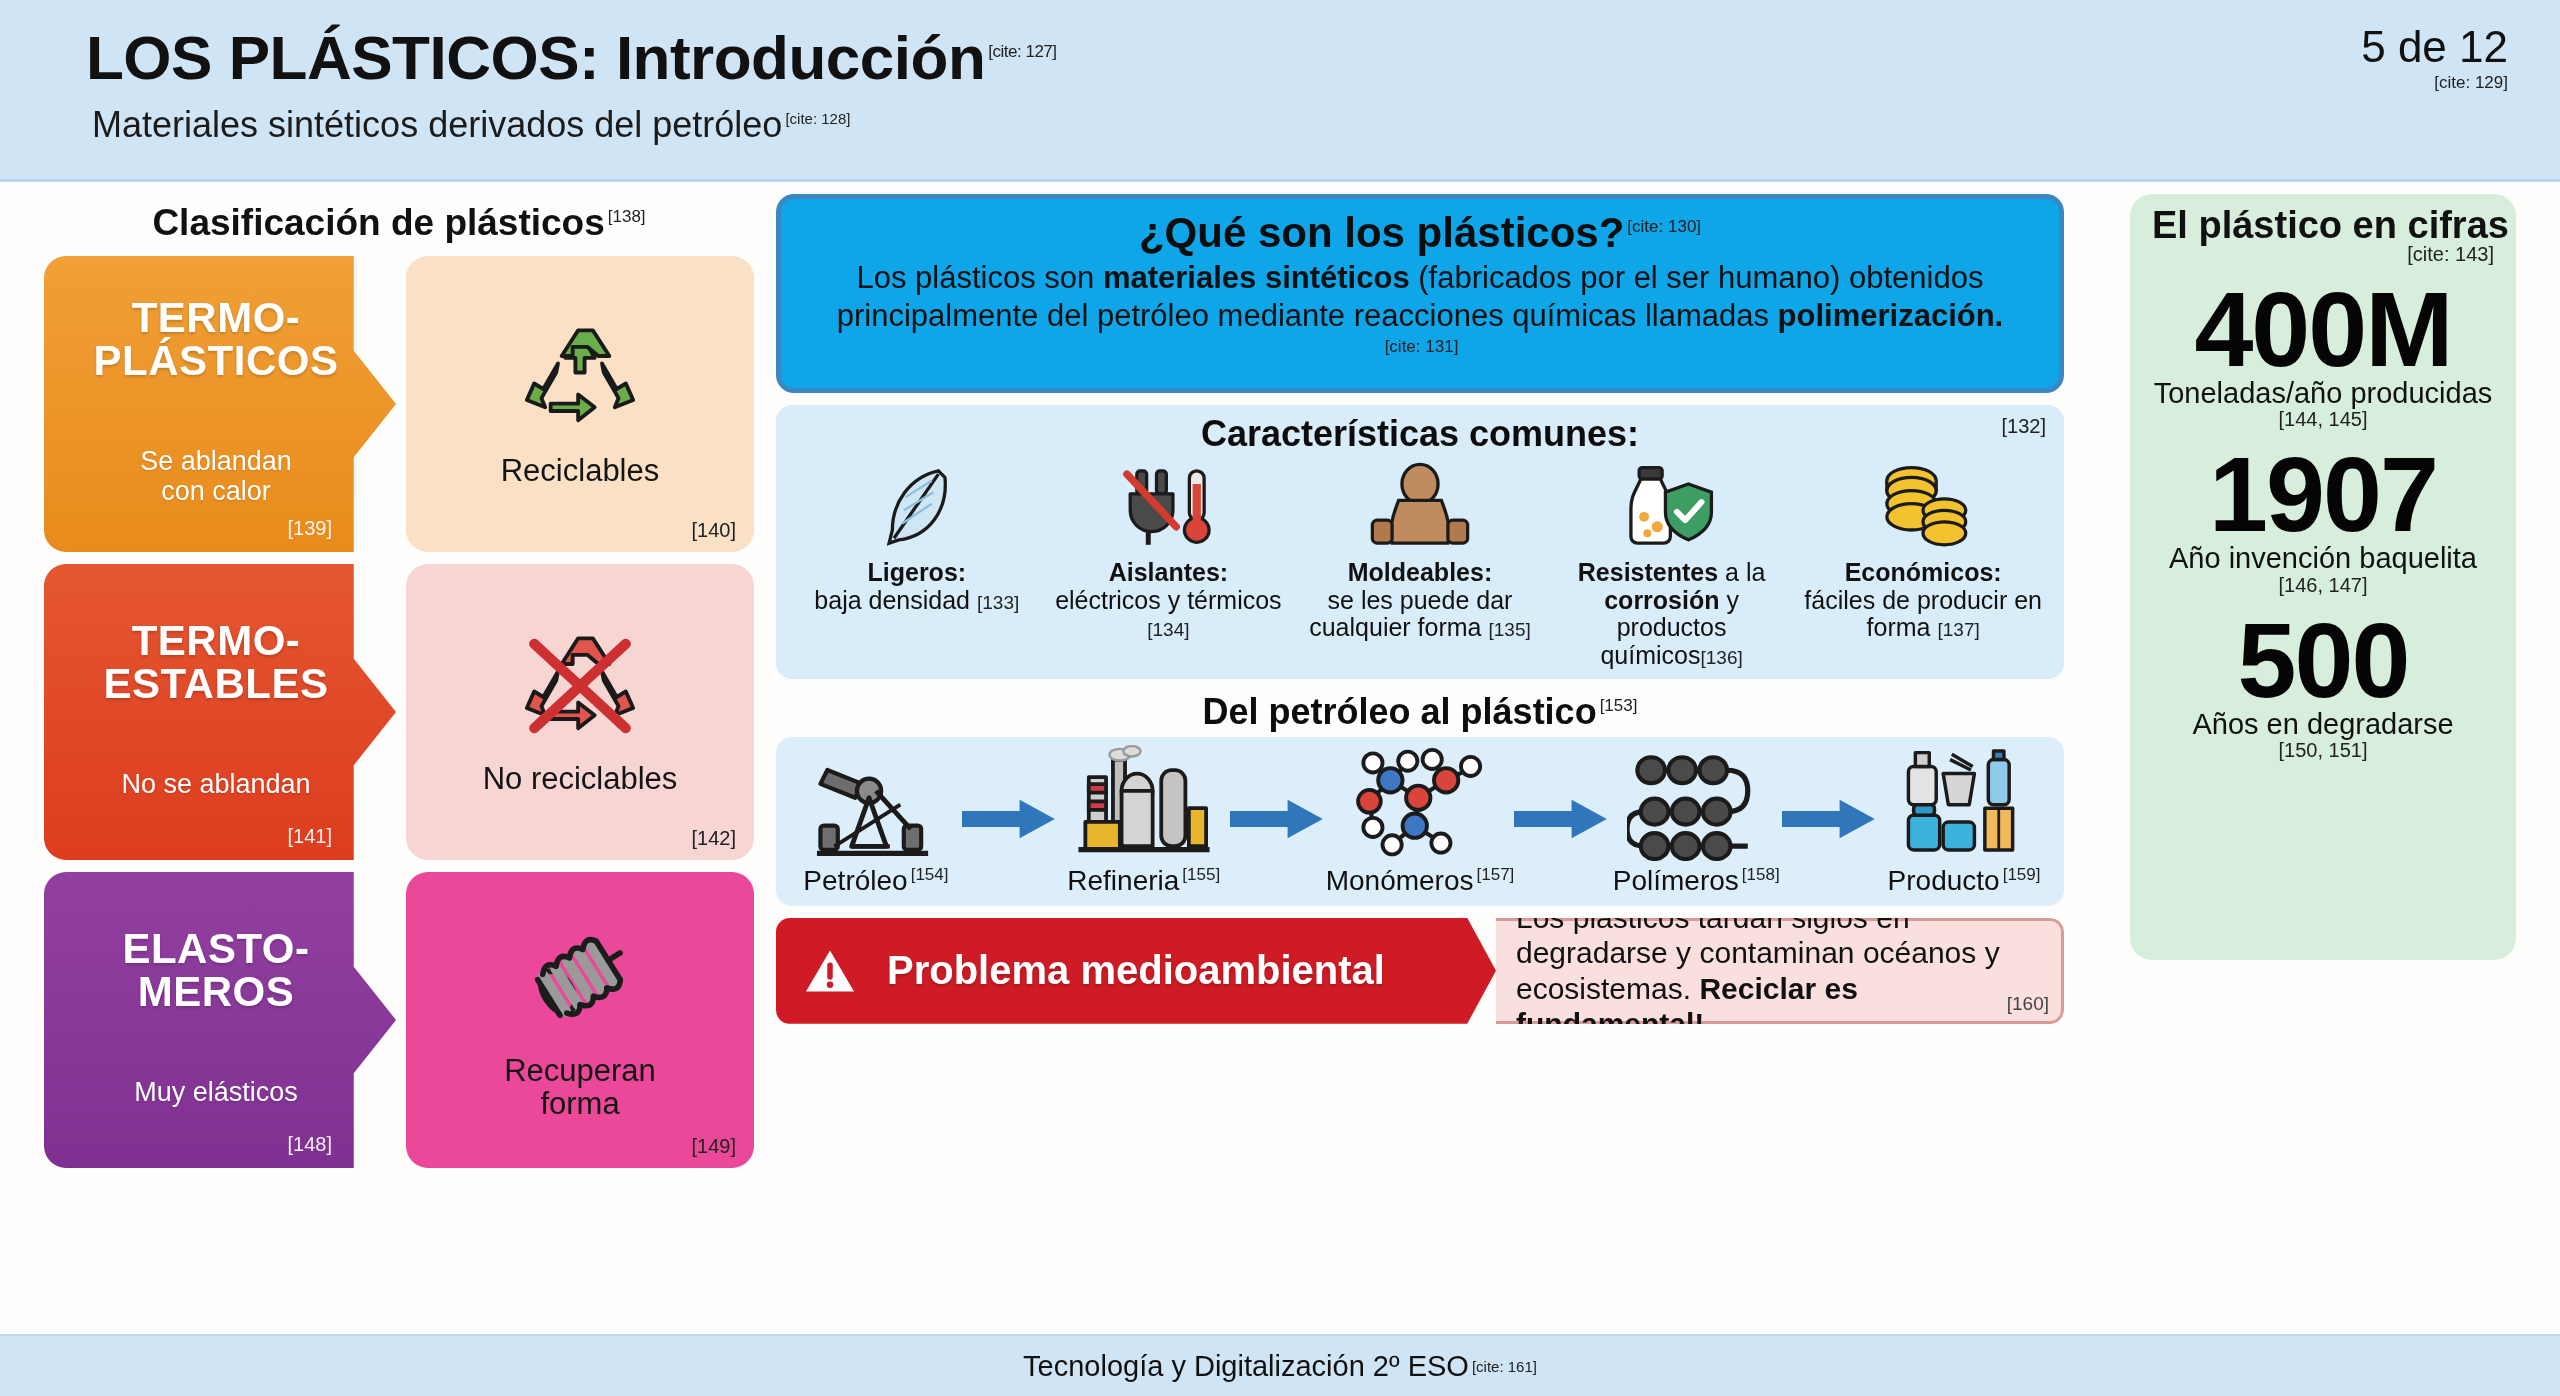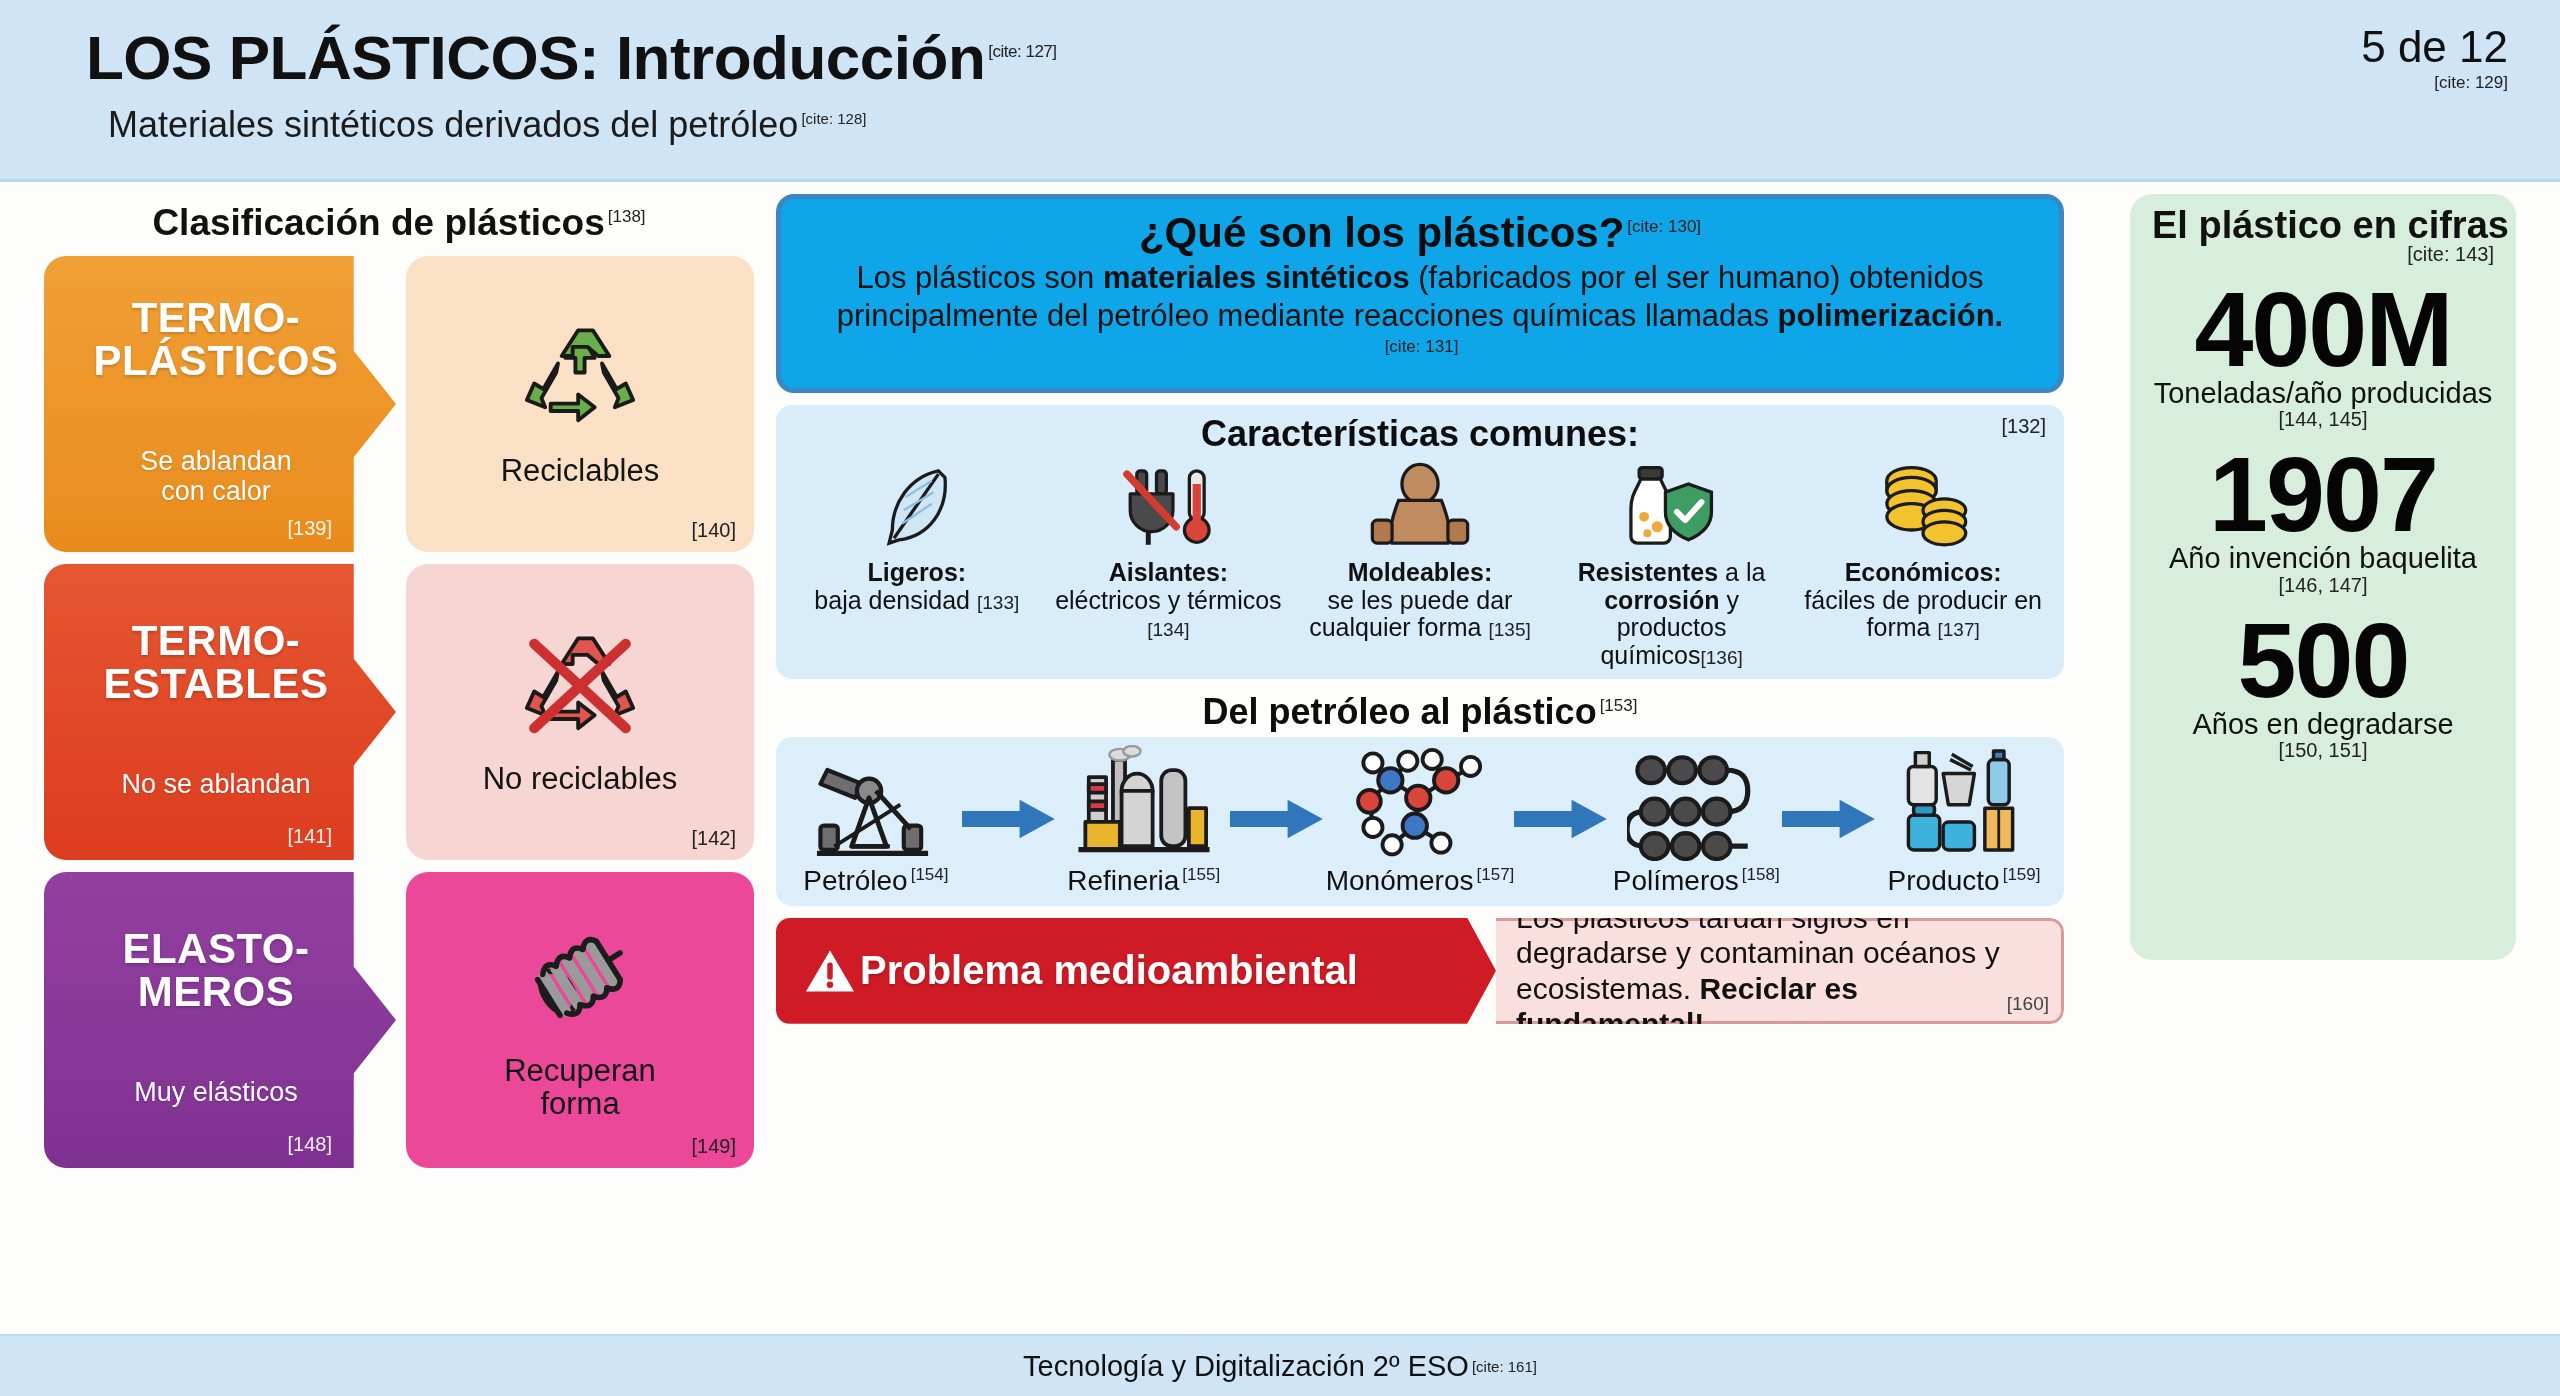--- a/index.html
+++ b/index.html
@@ -24,21 +24,21 @@
     border-bottom: 3px solid #b9d6ec;
     position: relative;
     flex: 0 0 182px;
   }
   .header-title {
     position: absolute; left: 86px; top: 22px;
     font-size: 62px; font-weight: 700; color: #111;
     letter-spacing: -0.5px; white-space: nowrap;
   }
   .header-sub {
-    position: absolute; left: 108px; top: 104px;
+    position: absolute; left: 92px; top: 104px;
     font-size: 36px; font-weight: 400; color: #1b1b1b;
     white-space: nowrap;
   }
   .cite {
     font-size: 17px; font-weight: 400; color: #222;
     vertical-align: super; margin-left: 3px; white-space: nowrap;
   }
   .cite-sm { font-size: 15px; }
   .page-num {
     position: absolute; right: 52px; top: 22px;
@@ -156,21 +156,21 @@
   .flow-step .slabel { font-size: 28px; color: #111; margin-top: 2px; white-space: nowrap; }
   .flow-arrow { flex: 0 0 auto; }
 
   .panel-warn {
     display: flex; align-items: stretch;
     border-radius: 14px; overflow: hidden;
     height: 106px;
   }
   .warn-left {
     background: #cf1b25;
-    display: flex; align-items: center; gap: 4px;
+    display: flex; align-items: center; gap: 31px;
     padding: 0 54px 0 28px;
     color: #fff;
     clip-path: polygon(0 0, 96% 0, 100% 50%, 96% 100%, 0 100%);
     flex: 0 0 720px;
   }
   .warn-left .wtitle { font-size: 40px; font-weight: 700; text-shadow: 0 2px 3px rgba(0,0,0,.2); }
   .warn-right {
     background: #fadfdf; border: 3px solid #d99a9a; border-left: none;
     border-radius: 0 14px 14px 0;
     flex: 1 1 auto; display: flex; align-items: center;

